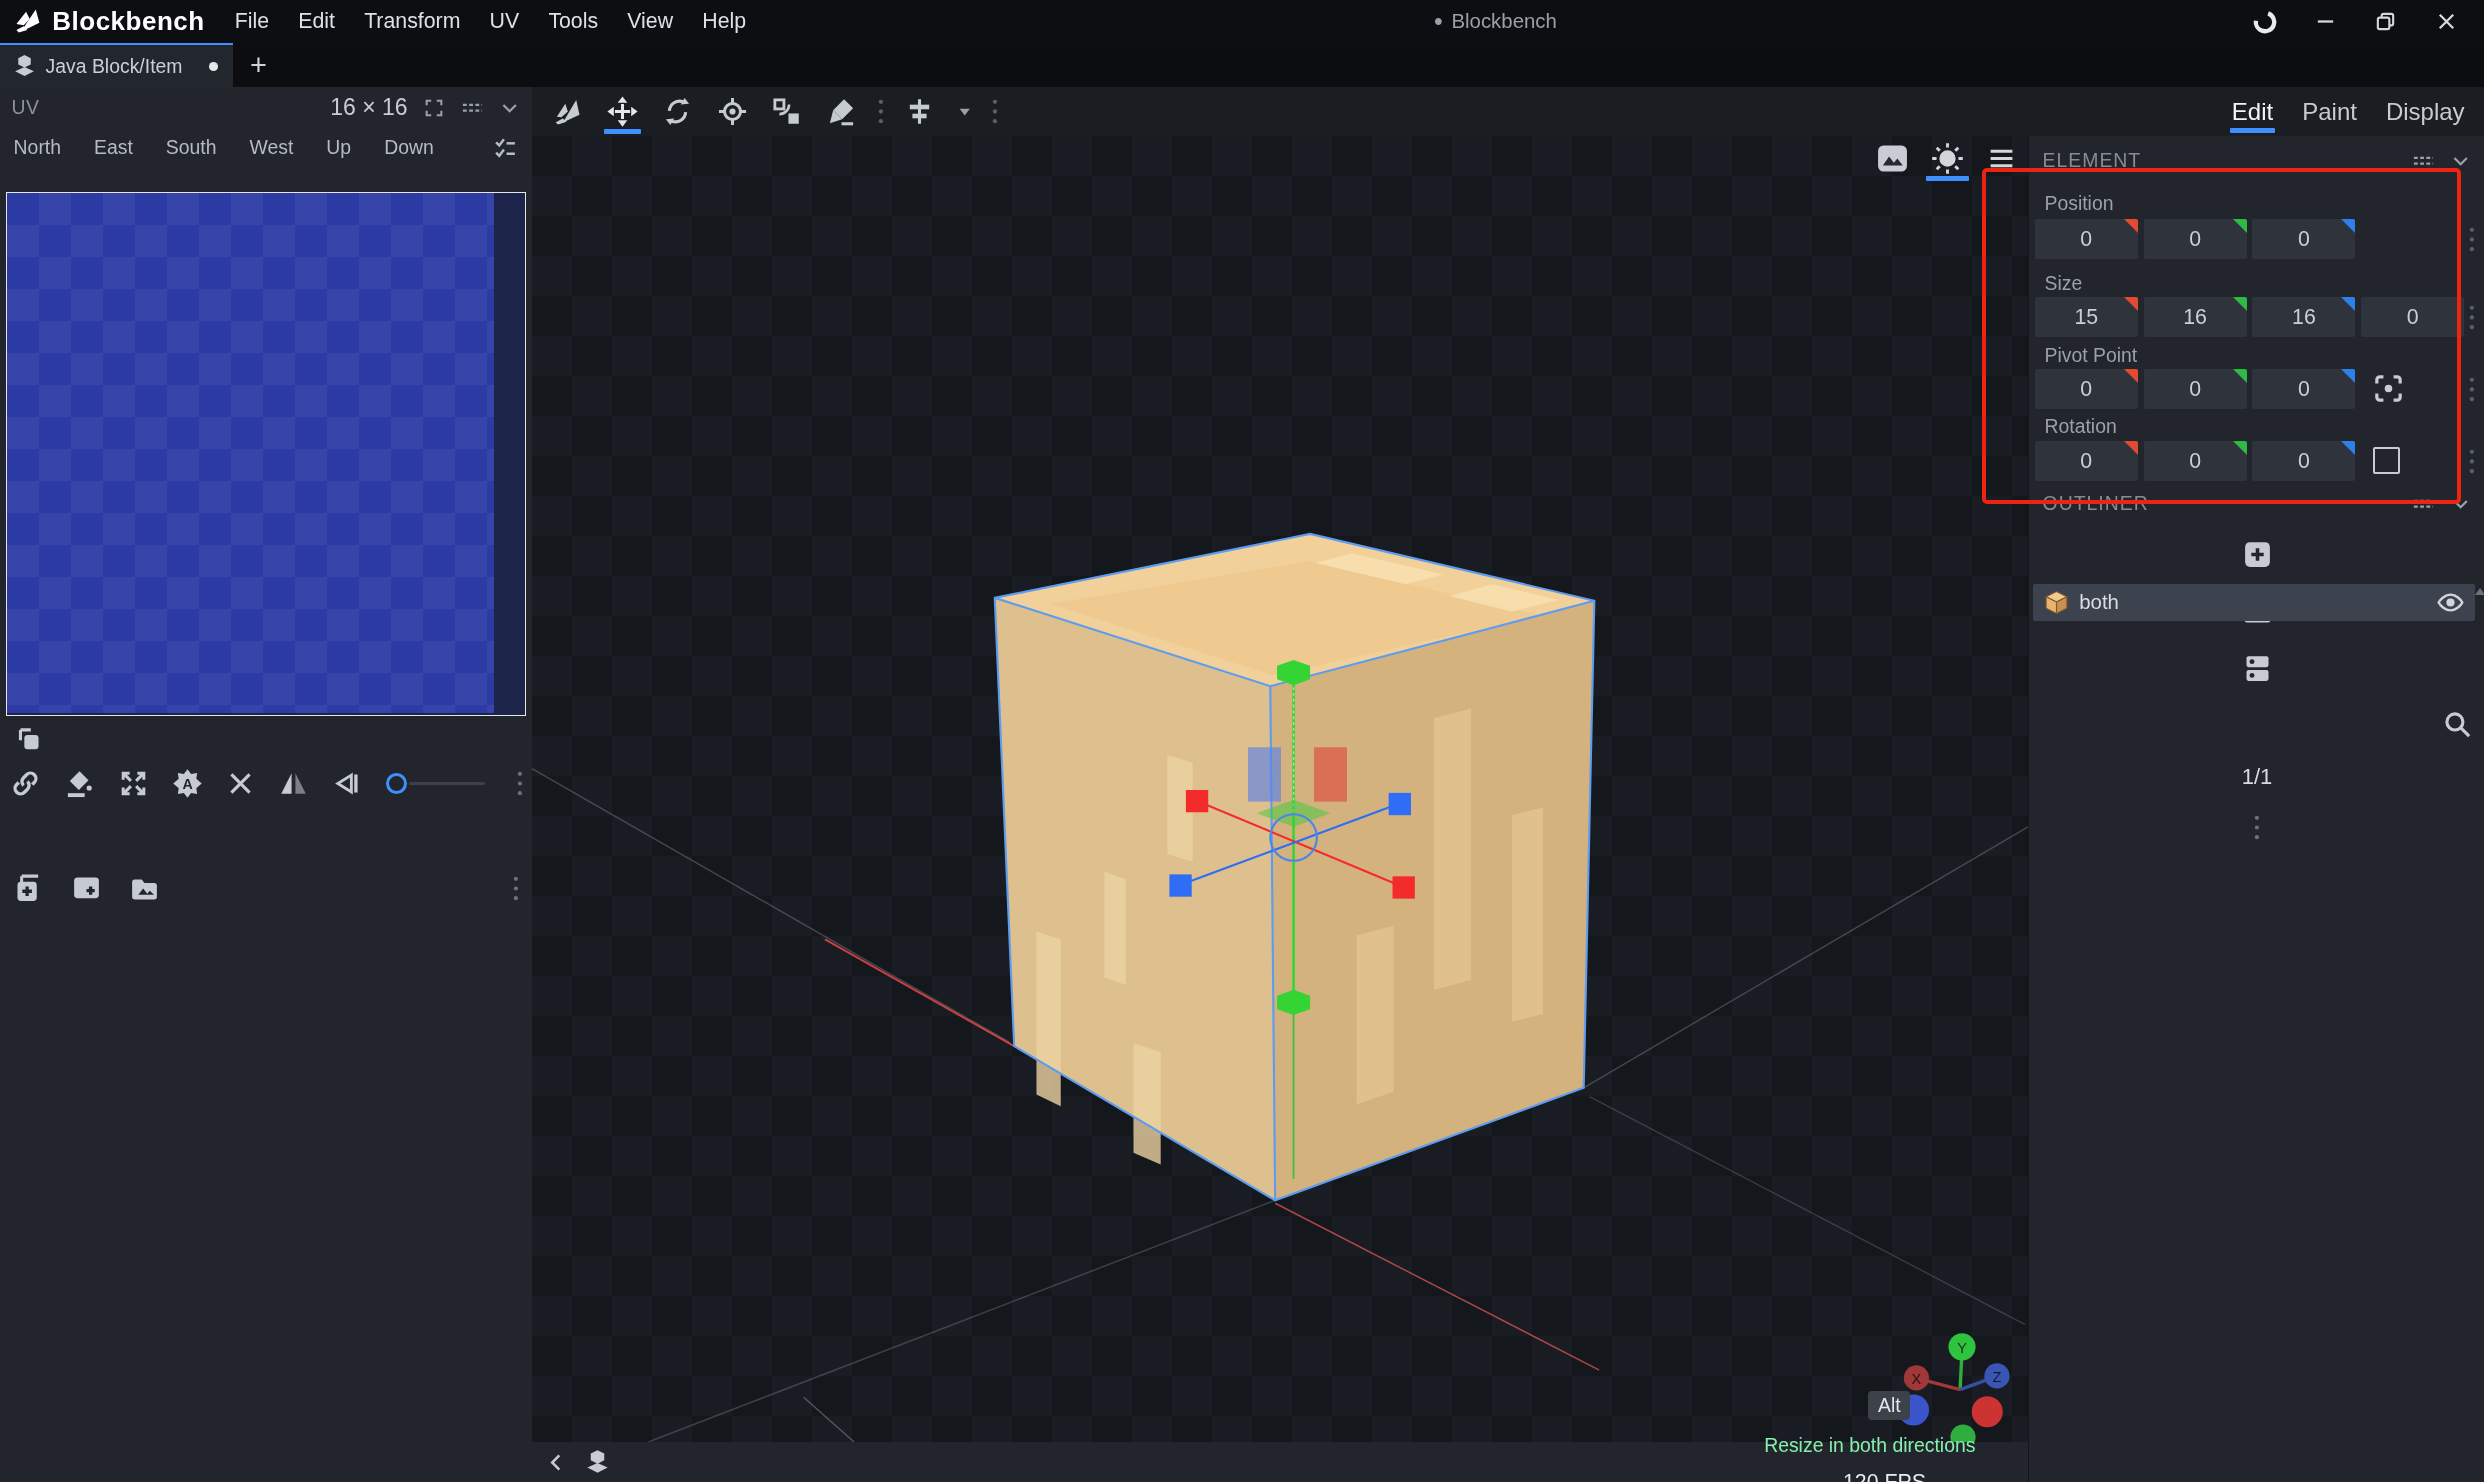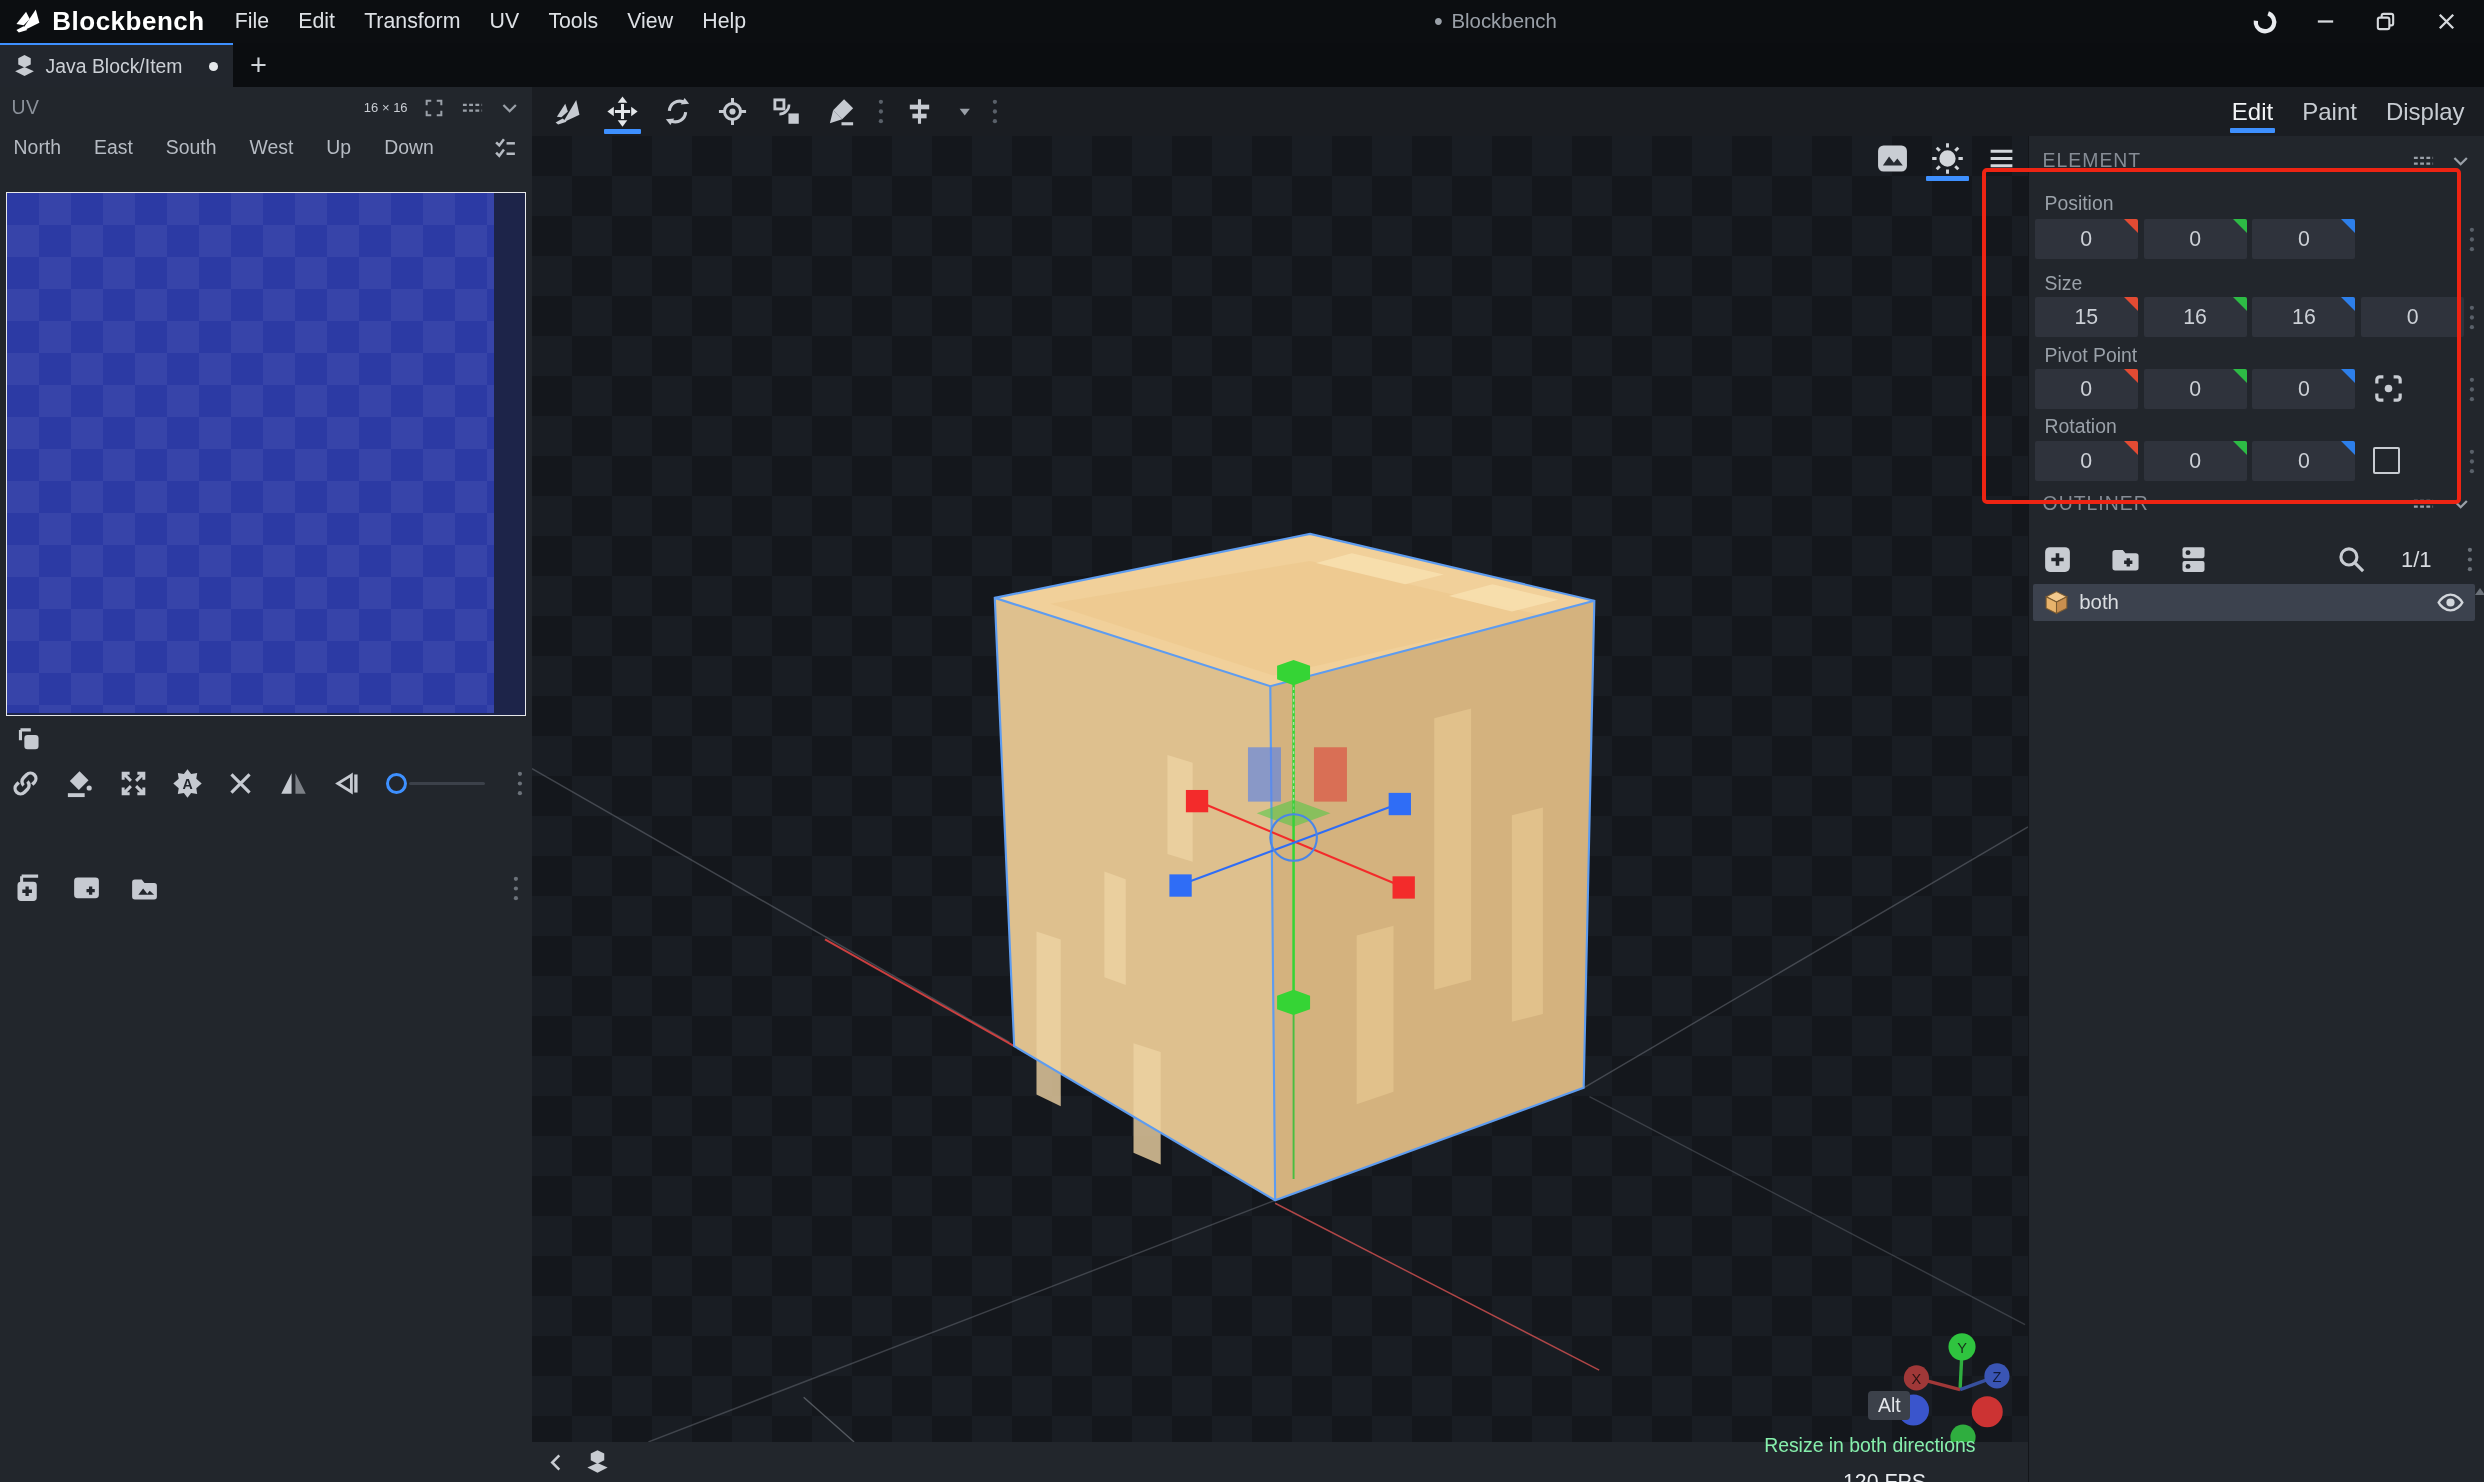--- a/index.html
+++ b/index.html
@@ -25,21 +25,21 @@
        box-sizing:border-box;display:flex;align-items:center;padding:0 11.6px;gap:9px;}
   .tab-label{font-size:19.4px;color:#ccd0d6;flex:1;}
   .unsaved-dot{width:8.7px;height:8.7px;border-radius:50%;background:#e4e7ea;margin-right:3.9px;}
   .tab-add{position:absolute;left:237px;top:0;width:43px;height:45px;display:flex;align-items:center;justify-content:center;
            font-size:29px;color:#cfd3d8;}
 
   
   .left-panel{left:0;top:87px;width:532px;height:1395px;background:#22262c;}
   .panel-header{display:flex;align-items:center;padding:0 11.6px;gap:15.5px;height:41px;}
   .panel-title{font-size:19.4px;color:#8b919a;flex:1;letter-spacing:0.5px;}
-  .hdr-val{font-size:13px;color:#c9cdd3;text-align:right;}
+  .hdr-val{font-size:23px;color:#c9cdd3;text-align:right;}
   .faces-row{position:absolute;left:0;top:43px;width:532px;height:35px;display:flex;align-items:center;padding:0 13.6px;box-sizing:border-box;gap:0;}
   .face-tab{font-size:19.4px;color:#b6bbc3;margin-right:33px;}
   .faces-row .spacer{flex:1;}
   .uv-canvas{position:absolute;left:5.8px;top:105px;width:520px;height:524px;background:#1d2449;border:1.9px solid #e6e7e9;box-sizing:border-box;}
   .uv-blue{position:absolute;left:0;top:0;width:487px;height:520px;background:#2c3aa4;
     background-image:
       linear-gradient(45deg, rgba(255,255,255,.05) 25%, transparent 25%, transparent 75%, rgba(255,255,255,.05) 75%),
       linear-gradient(45deg, rgba(255,255,255,.05) 25%, transparent 25%, transparent 75%, rgba(255,255,255,.05) 75%);
     background-size:64px 64px;background-position:0 0,32px 32px;}
   .uv-tool-row{position:absolute;left:9.7px;top:677px;width:514px;height:39px;display:flex;align-items:center;gap:23px;}
@@ -76,21 +76,21 @@
   .vec-row{position:absolute;left:5.8px;display:flex;gap:5.8px;}
   .vec-input{position:relative;width:103px;height:40px;background:#2f333c;border-radius:1.9px;
              display:flex;align-items:center;justify-content:center;font-size:21.3px;color:#ccd0d6;overflow:hidden;}
   .corner{position:absolute;top:0;right:0;width:0;height:0;border-style:solid;border-width:0 14.6px 14.6px 0;}
   .ax-x .corner{border-color:transparent #e24b33 transparent transparent;}
   .ax-y .corner{border-color:transparent #2dbb45 transparent transparent;}
   .ax-z .corner{border-color:transparent #2d7fea transparent transparent;}
   .row-dots{position:absolute;left:439px;}
   .sq-btn{position:absolute;display:flex;align-items:center;justify-content:center;}
   .checkbox{width:27px;height:27px;border:2.4px solid #c8ccd2;border-radius:1.9px;box-sizing:border-box;}
-  .outliner-toolbar{position:absolute;left:0;width:456px;display:flex;align-items:center;padding:0 11.6px;box-sizing:border-box;gap:34px;}
+  .outliner-toolbar{position:absolute;left:0;width:456px;display:flex;align-items:center;padding:0 11.6px;box-sizing:border-box;gap:24px;flex-direction:column;}
   .outliner-count{font-size:22px;color:#d8dbe0;}
   .outliner-row{position:absolute;left:3.9px;width:442px;height:37px;background:#3c424e;border-radius:1.9px;
                 display:flex;align-items:center;gap:9.7px;padding:0 9.7px;box-sizing:border-box;}
   .outliner-row .name{font-size:20.4px;color:#dadde1;flex:1;}
   .scroll-arrow{position:absolute;left:446px;width:0;height:0;border-left:5.8px solid transparent;border-right:5.8px solid transparent;border-bottom:7.8px solid #6b7179;}
 
   
   .statusbar{left:532px;top:1442px;width:1496px;height:41px;background:#22262c;display:flex;align-items:center;padding:0 13.6px;box-sizing:border-box;}
   .sb-left{display:flex;align-items:center;gap:17.5px;}
   .sb-right{margin-left:auto;display:flex;align-items:center;gap:13.6px;flex-direction:column;}

